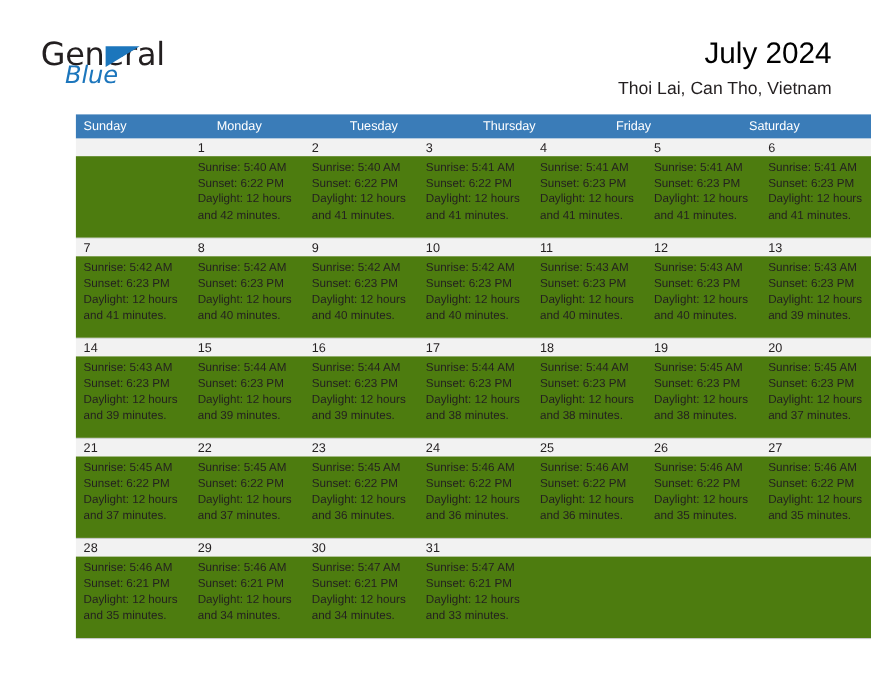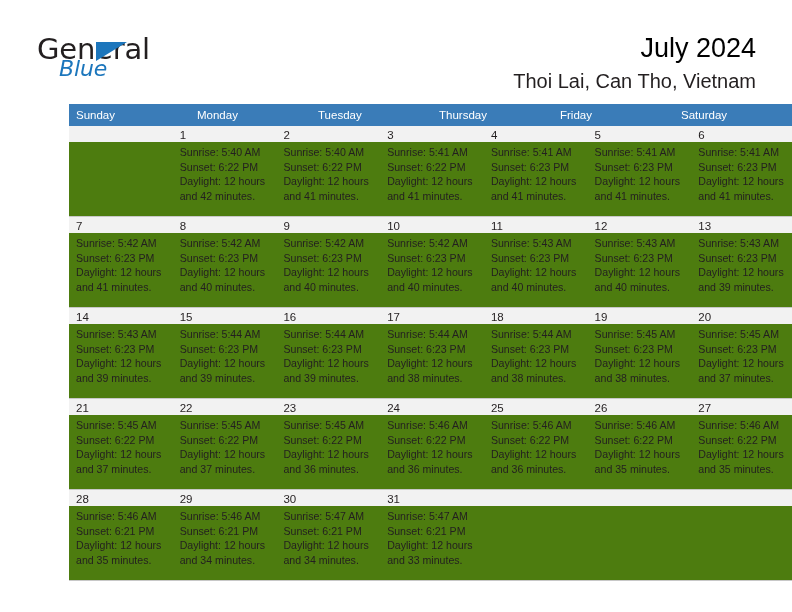--- a/index.html
+++ b/index.html
@@ -66,21 +66,21 @@
     top: 32px;
     text-align: right;
   }
   .cal-title {
     font-size: 27px;
     color: #000000;
     line-height: 33px;
     font-weight: 400;
   }
   .cal-subtitle {
-    font-size: 20px;
+    font-size: 16px;
     color: #231f20;
     line-height: 22px;
     margin-top: 5px;
     font-weight: 400;
     text-align: center;
   }
 
   
   .calendar {
     position: absolute;

